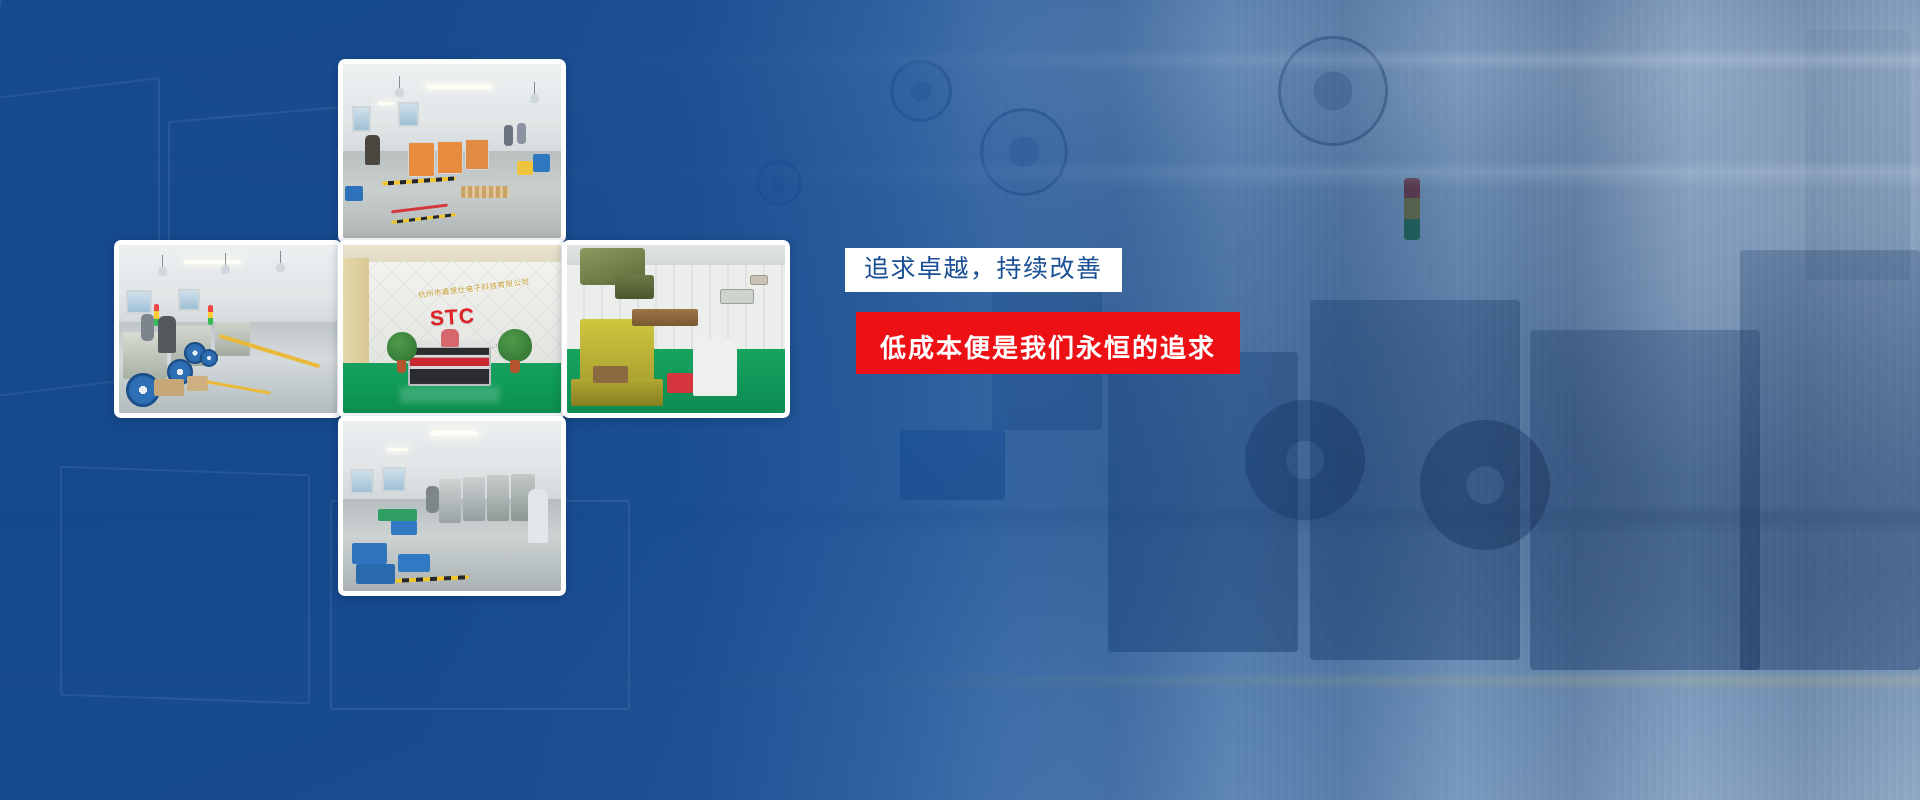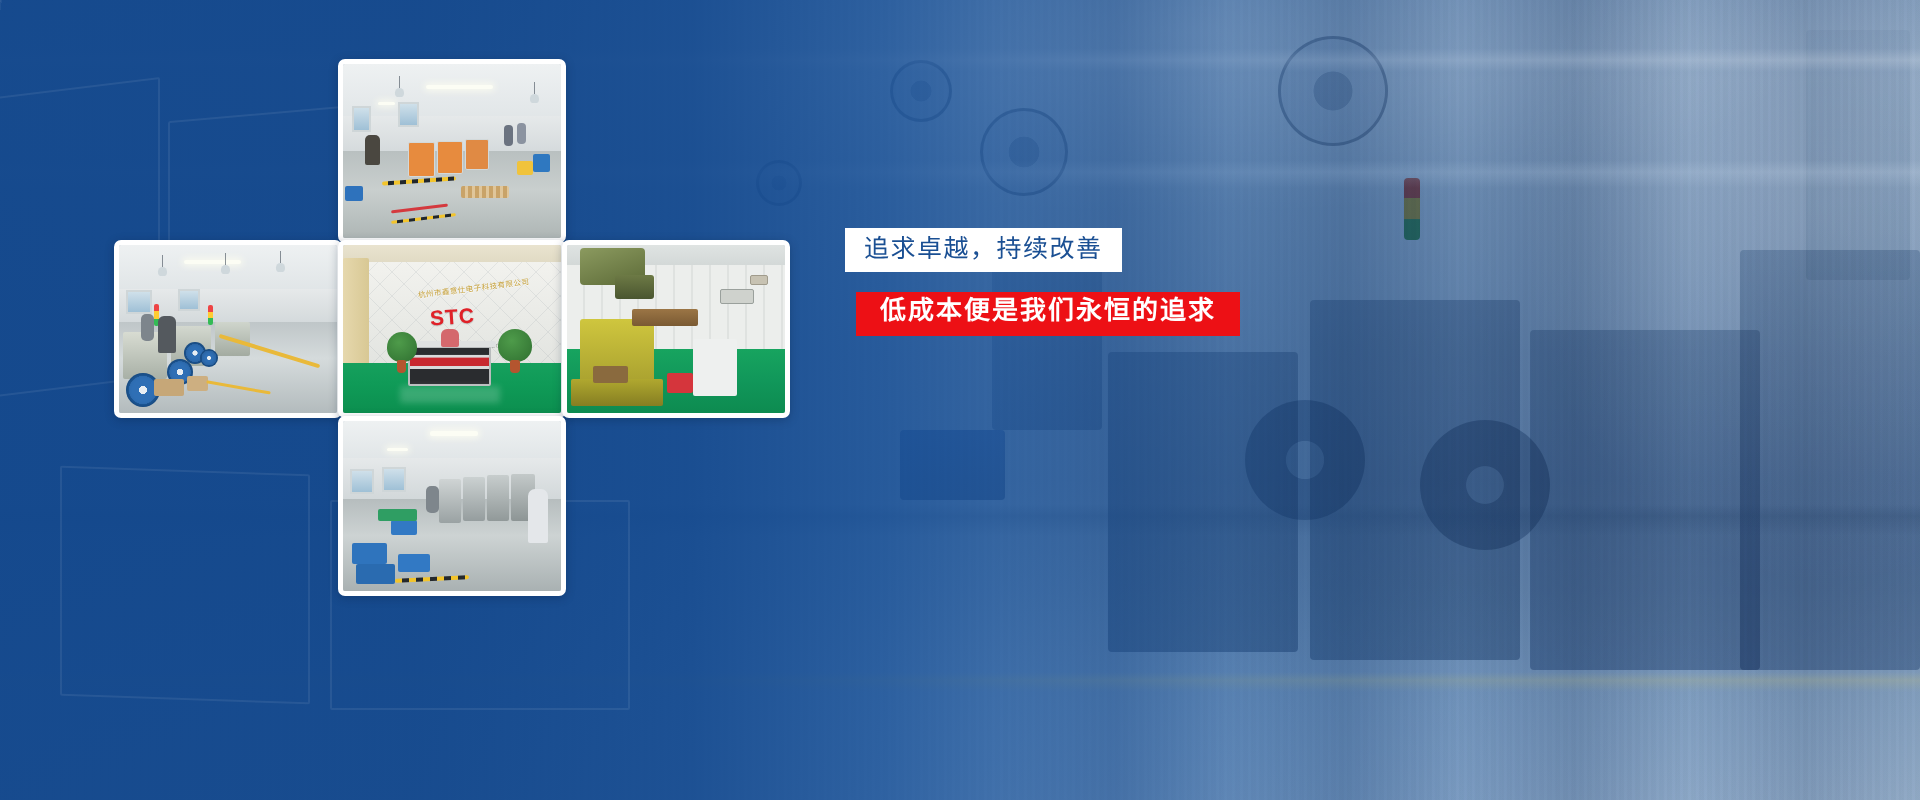--- a/index.html
+++ b/index.html
@@ -132,20 +132,21 @@
   .plant::after { content:""; position:absolute; left:35%; bottom:-11px; width:30%; height:13px; background:#b4552f; border-radius:2px 2px 4px 4px; }
 
   
   .copy { position:absolute; left:836px; top:228px; width:560px; }
 
   .tagline-box {
     display:inline-block;
     background:#ffffff;
     padding:7px 19px 9px 19px;
     margin-left:9px;
+    margin-top:20px;
   }
   .tagline-box .t {
     font-size:25px;
     letter-spacing:1.5px;
     font-weight:400;
     line-height:1.1;
     white-space:nowrap;
   }
 
   .headline {
@@ -155,21 +156,21 @@
     letter-spacing:1px;
     line-height:1.16;
     white-space:nowrap;
     text-shadow:0 2px 7px rgba(5,22,48,.55), 0 0 2px rgba(5,22,48,.4);
   }
 
   .sub-box {
     display:inline-block;
     margin-top:20px;
     margin-left:20px;
-    padding:4px 24px 12px 24px;
+    padding:22px 24px 12px 24px;
   }
   .sub-box .t {
     font-size:26px;
     letter-spacing:2px;
     font-weight:bold;
     line-height:1.1;
     white-space:nowrap;
   }
 </style>
 </head>

